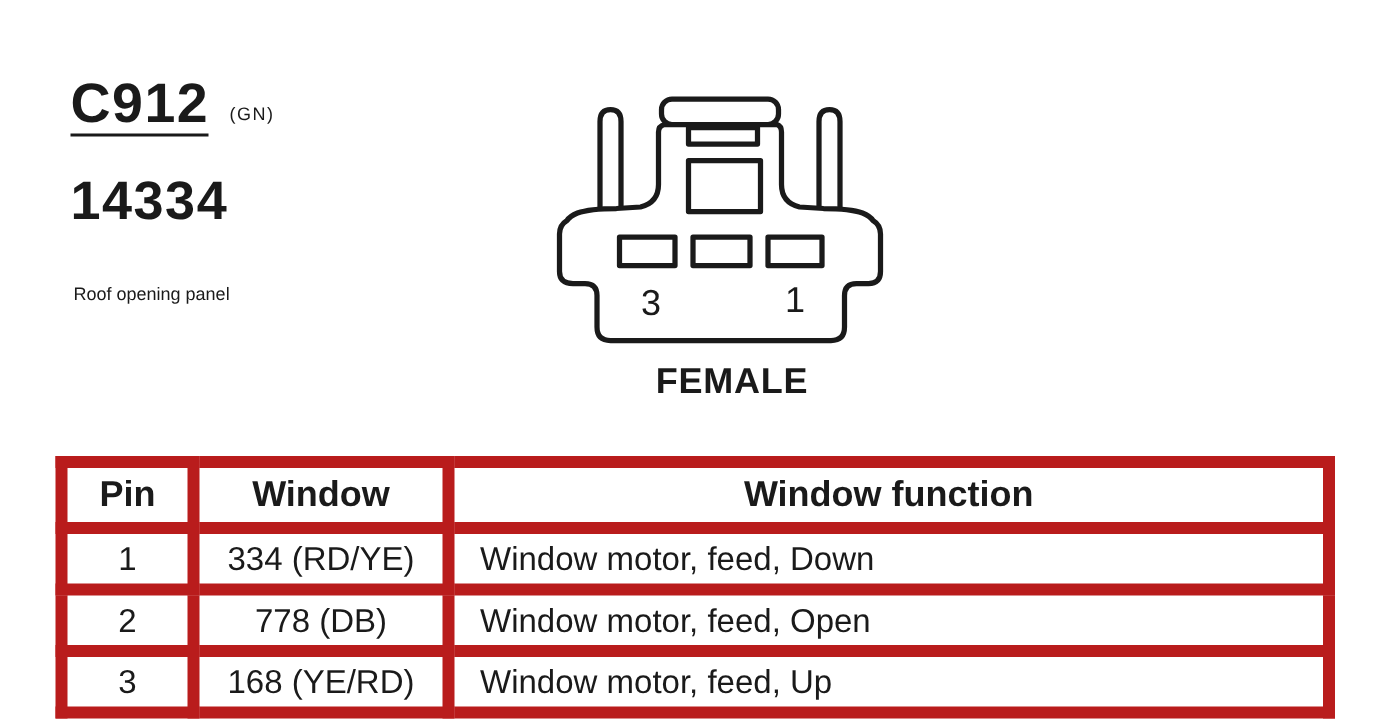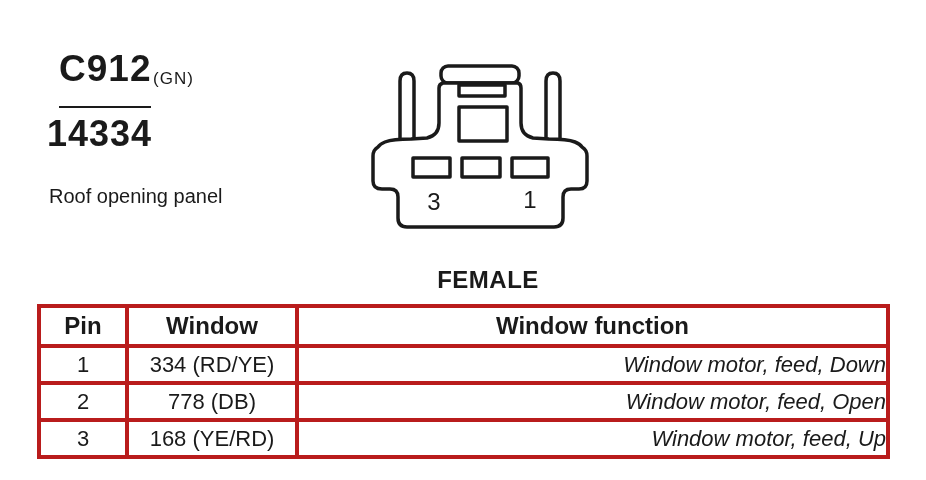--- a/index.html
+++ b/index.html
@@ -17,45 +17,44 @@
   
   .connector-id {
     position: absolute;
     left: 47px;
     top: 50px;
     font-size: 37px;
     font-weight: bold;
     line-height: 1;
     letter-spacing: 1px;
     display: inline-block;
-    padding-bottom: 19px;
+    padding-bottom: 2px;
     border-bottom: 2px solid #1a1a1a;
-    margin-left: 12px;
   }
   .color-code {
     position: absolute;
     left: 153px;
     top: 69px;
-    font-size: 17px;
+    font-size: 12px;
     letter-spacing: 1px;
   }
   .part-number {
     position: absolute;
     left: 47px;
     top: 116px;
     font-size: 36px;
     font-weight: bold;
     letter-spacing: 1px;
     line-height: 1;
   }
   .description {
     position: absolute;
     left: 49px;
     top: 186px;
-    font-size: 20px;
+    font-size: 12px;
     line-height: 21px;
   }
 
   
   .connector-svg {
     position: absolute;
     left: 363px;
     top: 56px;
     width: 236px;
     height: 218px;
@@ -81,56 +80,54 @@
   }
   .gender-label {
     position: absolute;
     left: 407px;
     top: 241px;
     width: 162px;
     text-align: center;
     font-size: 24px;
     font-weight: bold;
     letter-spacing: 0.5px;
-    margin-top: 25px;
   }
 
   
   .pin-table {
     position: absolute;
     left: 37px;
     top: 304px;
     width: 853px;
     border-collapse: collapse;
     table-layout: fixed;
   }
   .pin-table th, .pin-table td {
-    border: 4px solid #b91c1c;
+    border: 8px solid #b91c1c;
     padding: 0;
     text-align: center;
     vertical-align: middle;
     overflow: hidden;
     white-space: nowrap;
   }
   .pin-table th {
     font-size: 24px;
     font-weight: bold;
     height: 36px;
   }
   .pin-table td {
     font-size: 22px;
     font-weight: normal;
     height: 33px;
   }
   .pin-table .col-pin     { width: 88px; }
   .pin-table .col-circuit { width: 170px; }
   .pin-table td.fn {
-    text-align: right;
+    text-align: left;
     padding-left: 17px;
-    font-style: italic;
   }
 </style>
 </head>
 <body>
 
 <div class="page">
 
   <span class="connector-id">C912</span>
   <span class="color-code">(GN)</span>
   <div class="part-number">14334</div>

